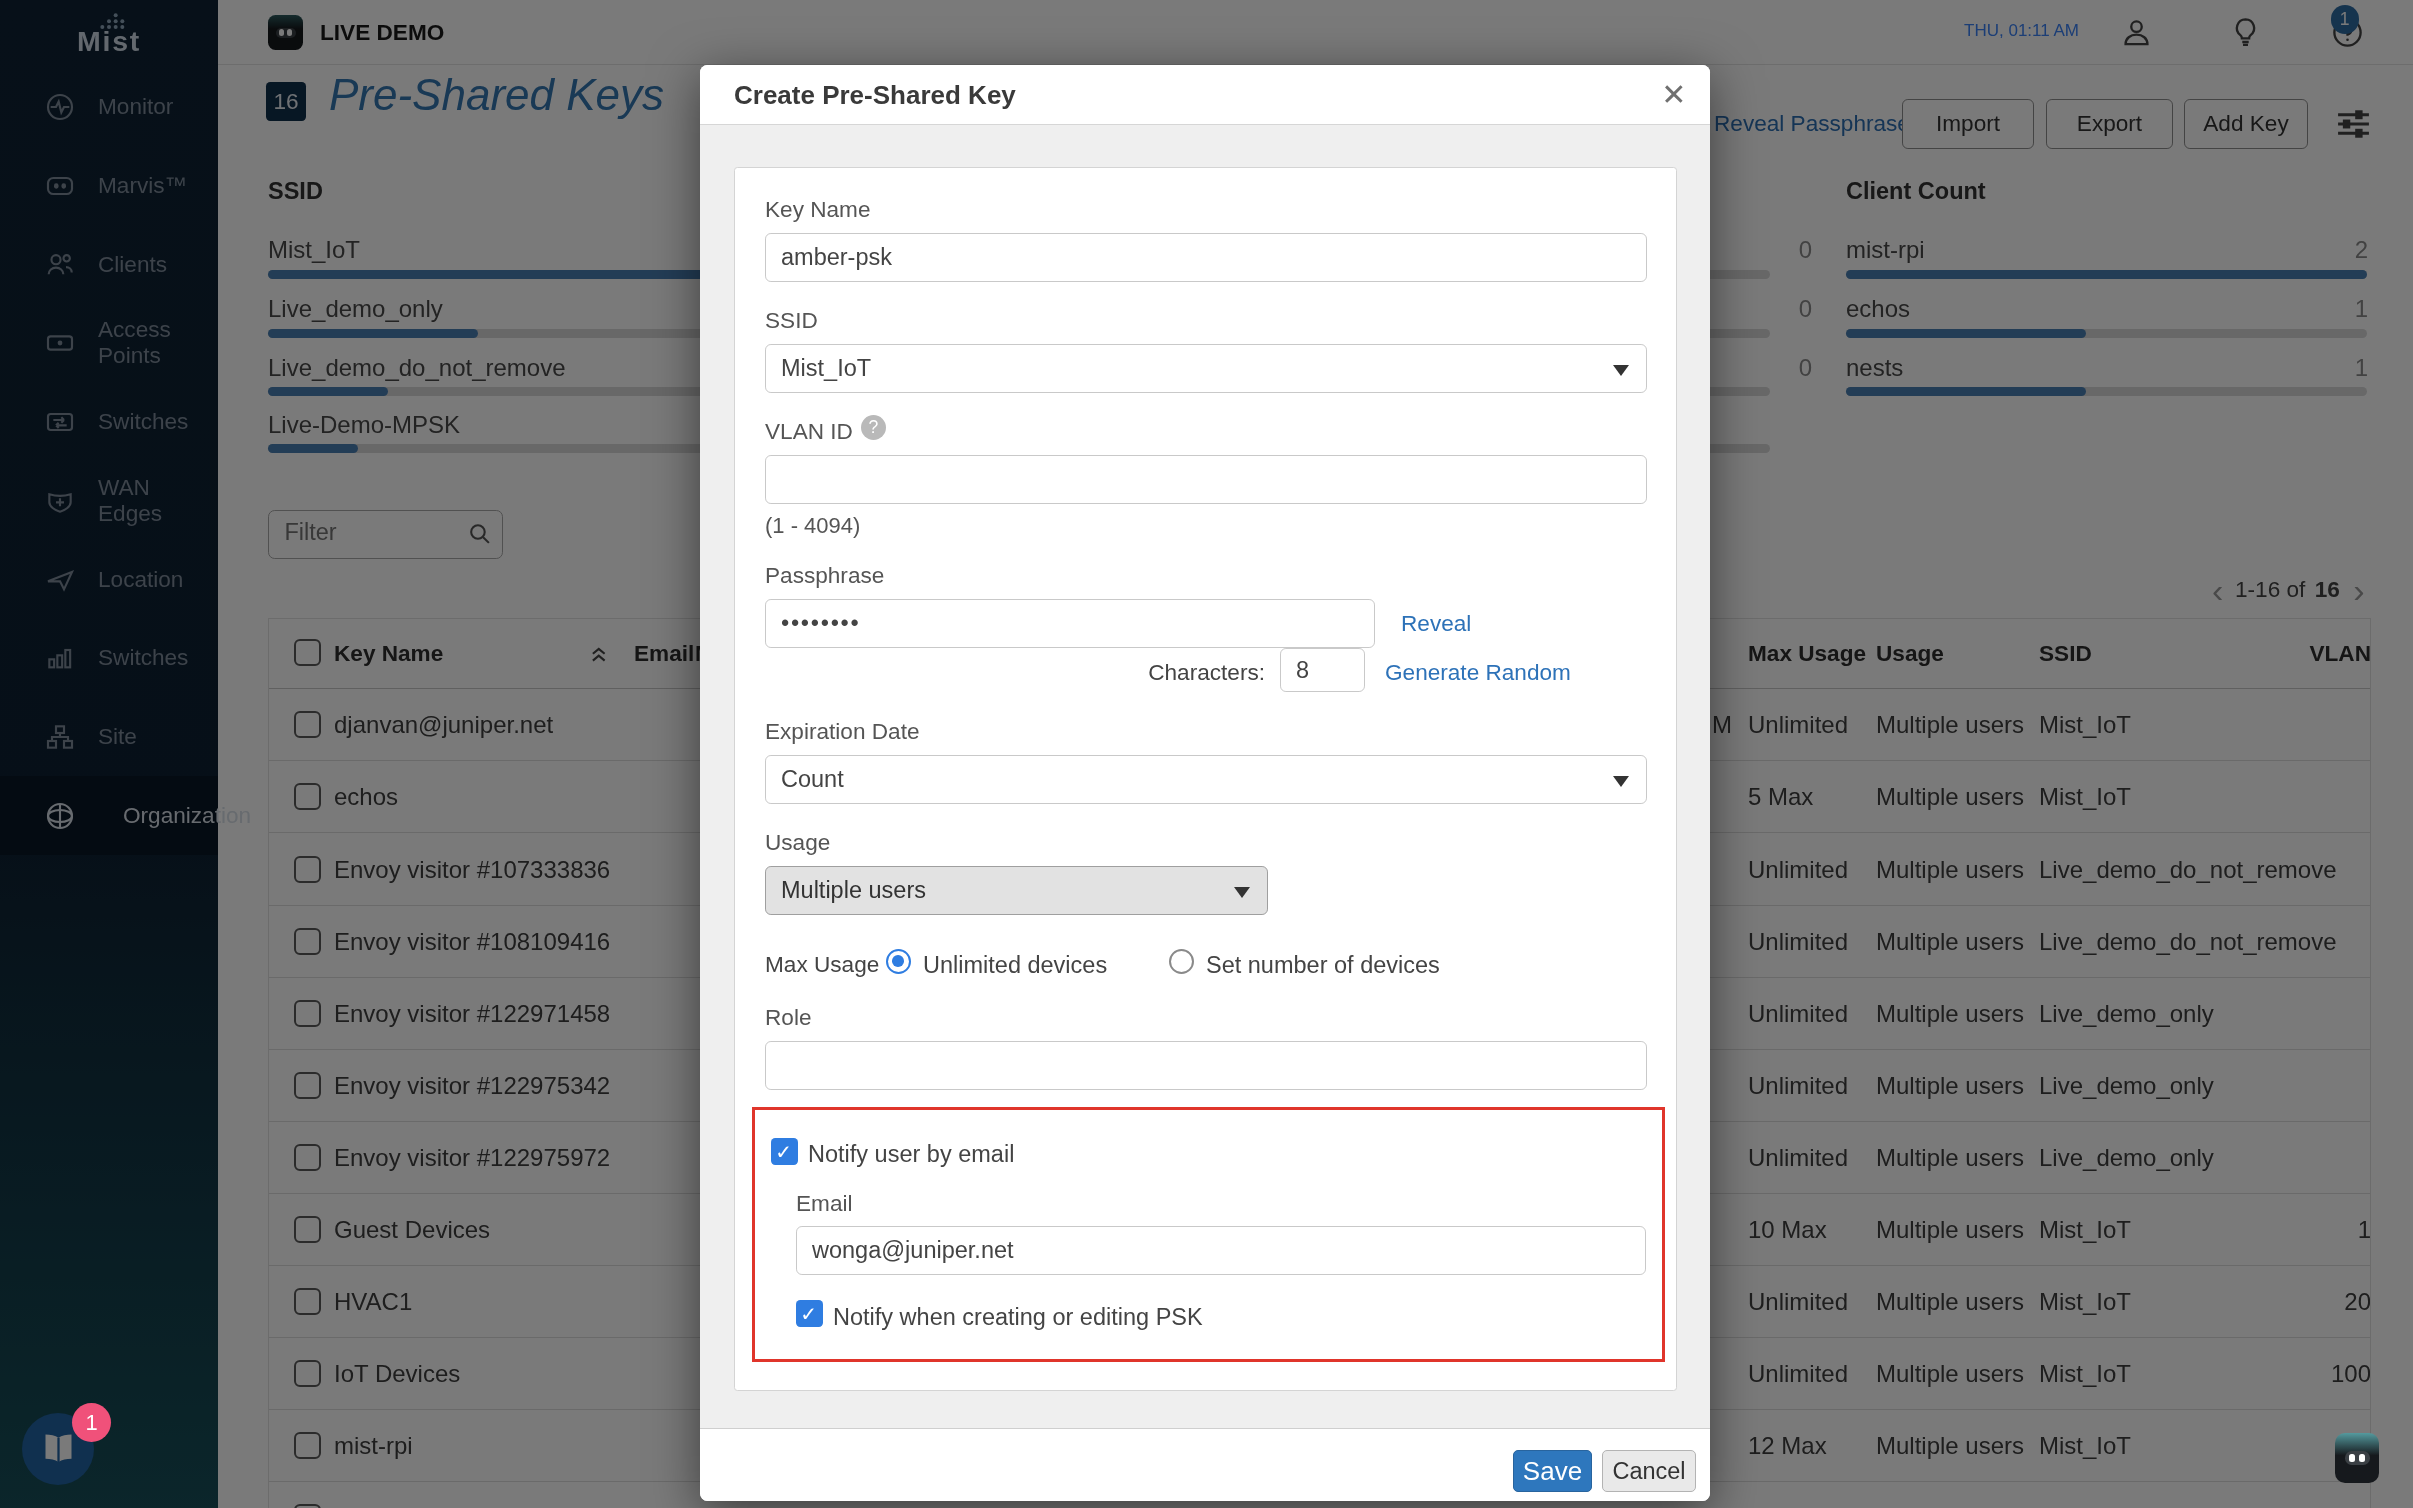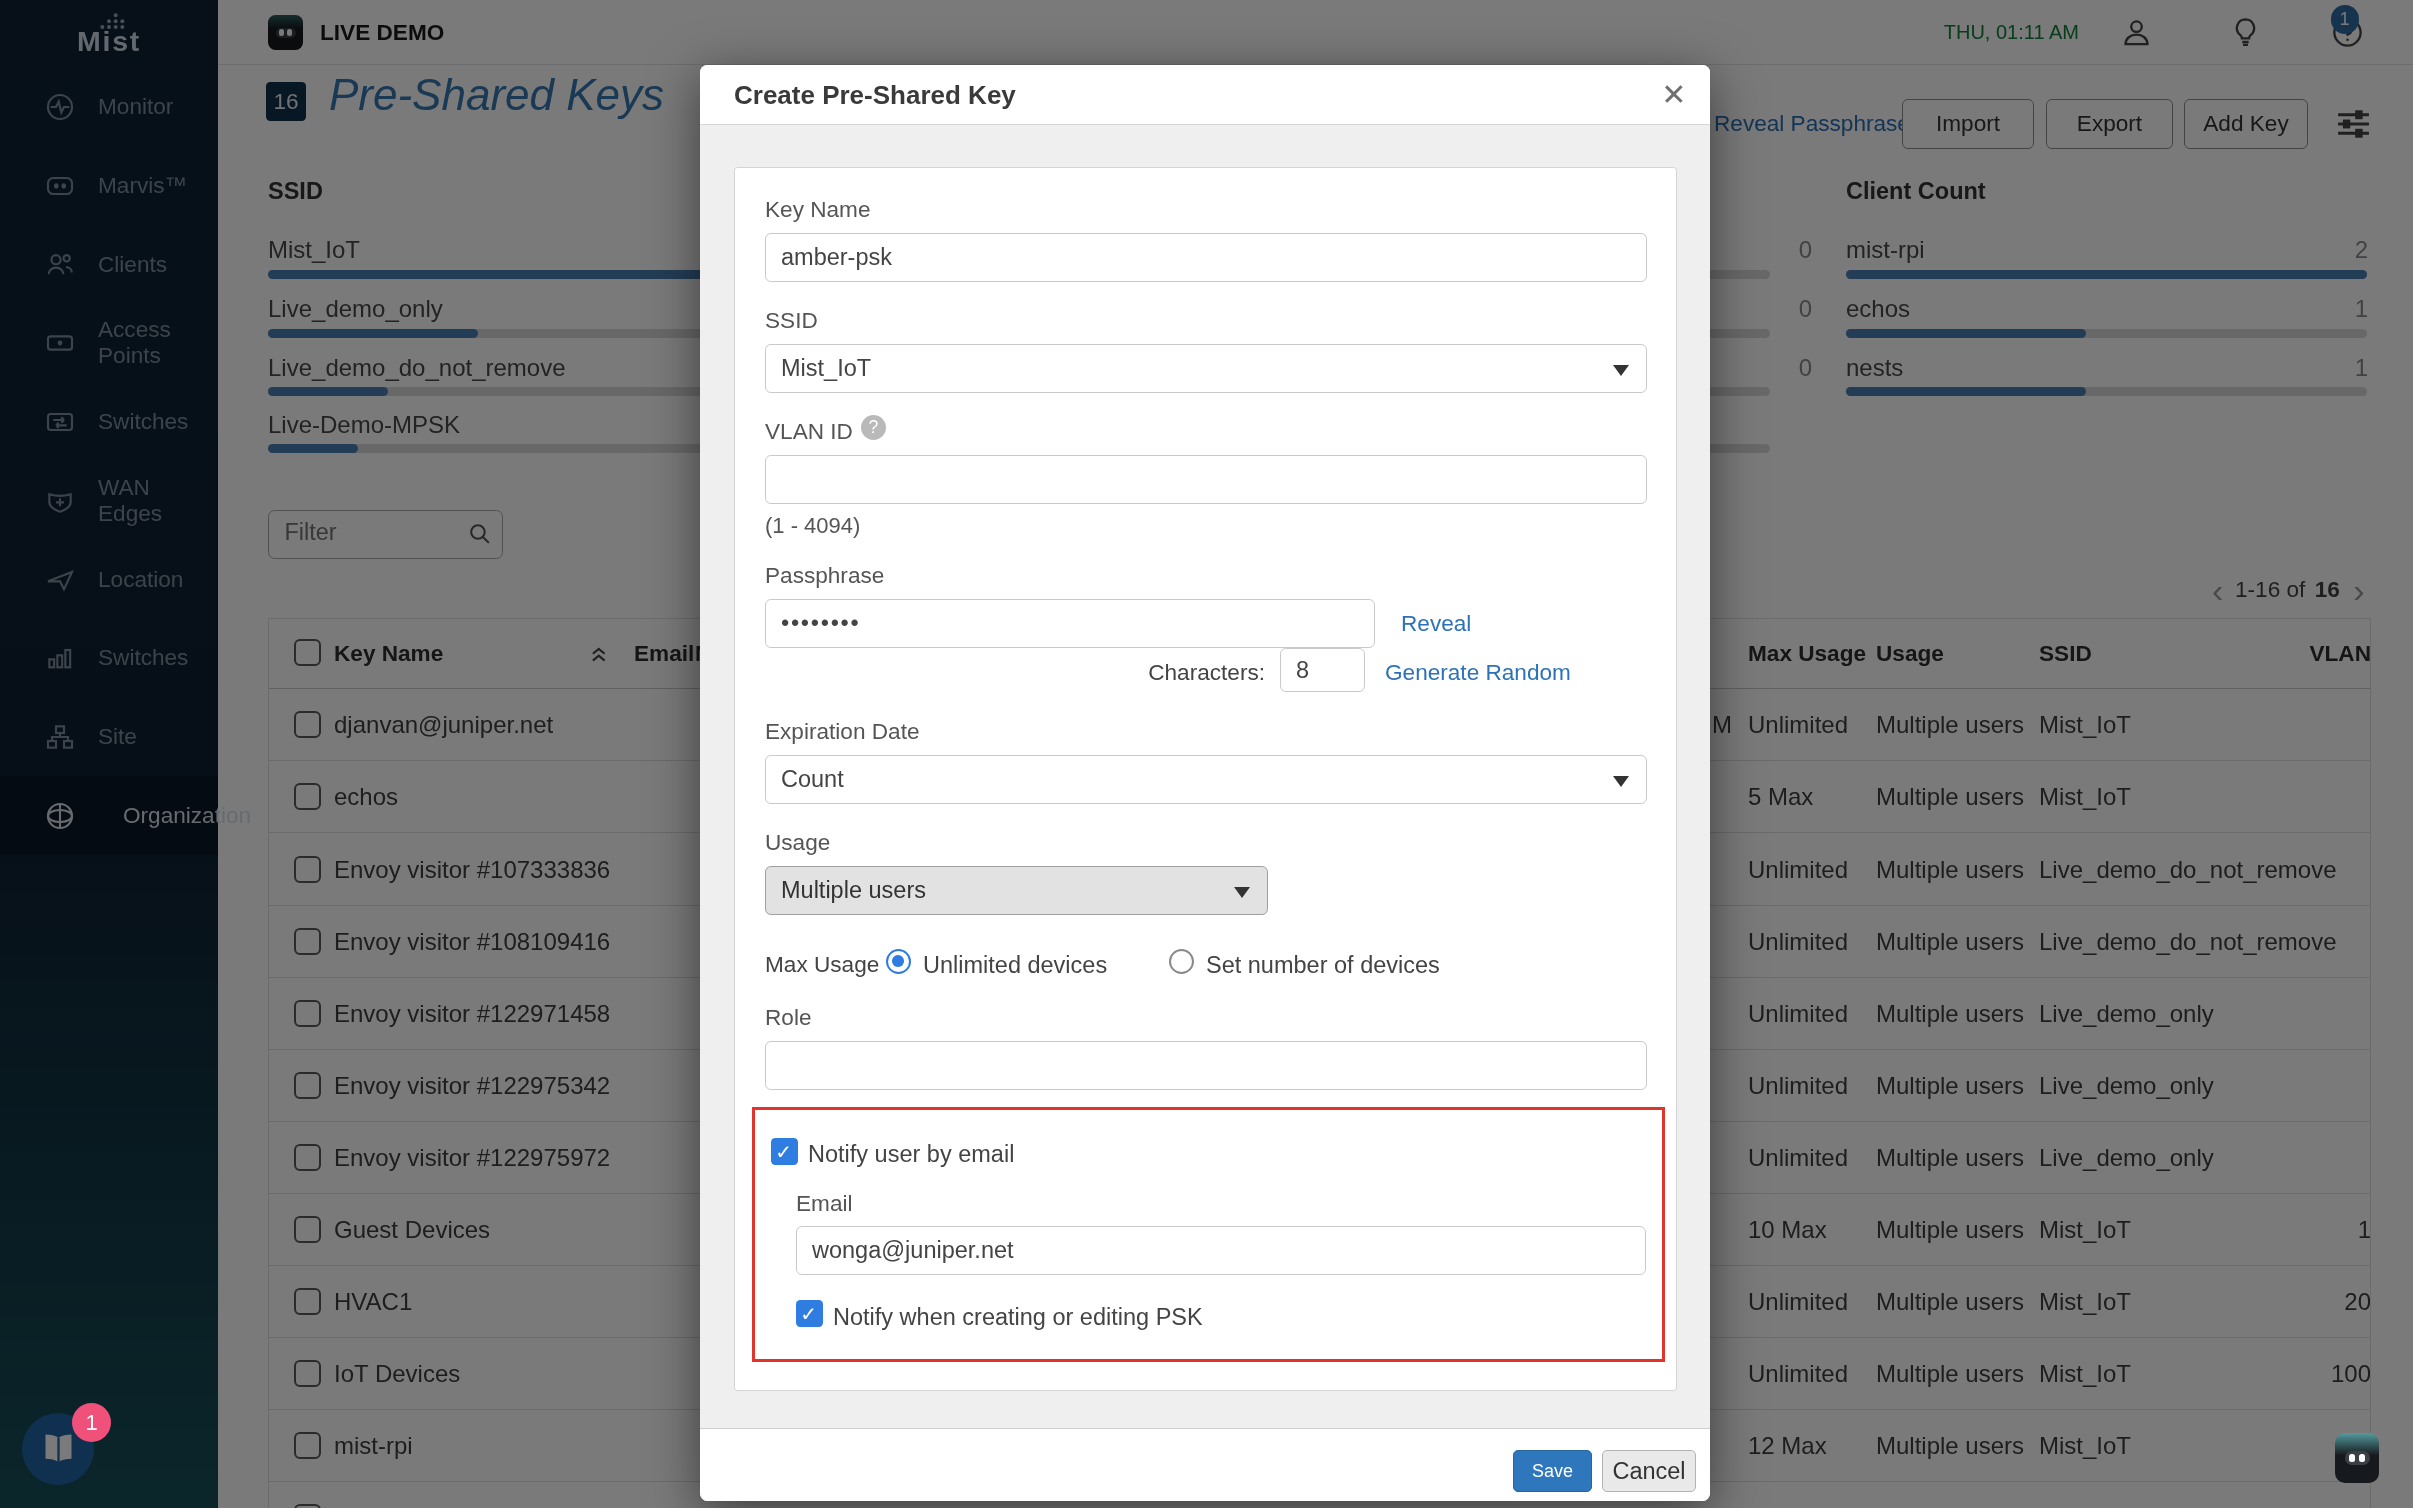--- a/index.html
+++ b/index.html
@@ -23,21 +23,21 @@
     background:#f0517a;color:#fff;font-size:22px;display:flex;align-items:center;justify-content:center;z-index:71;}
 
   
   .topbar{position:absolute;left:218px;top:0;width:2196px;height:65px;background:#fff;
     border-bottom:0.8px solid #e3e3e3;}
   .org-logo{position:absolute;left:50px;top:15px;width:35px;height:35px;border-radius:7.5px;
     background:linear-gradient(180deg,#2e5d60 0%,#15191d 40%);display:flex;align-items:center;justify-content:center;}
   .org-logo .eyes{width:20px;height:10px;border-radius:5px;background:#3a3f44;display:flex;align-items:center;justify-content:space-evenly;}
   .org-logo .eyes i{width:5px;height:6.7px;border-radius:2.5px;background:#fff;}
   .org-label{position:absolute;left:102px;top:20px;font-size:22.6px;font-weight:bold;color:#1a1a1a;}
-  .tb-time{position:absolute;right:335px;top:21px;font-size:20px;color:#15803d;}
+  .tb-time{position:absolute;right:335px;top:21px;font-size:17px;color:#3b82f6;}
   .tb-icon{position:absolute;top:15px;width:35px;height:35px;color:#444;cursor:pointer;}
   .help-badge{position:absolute;right:55px;top:5px;width:28.5px;height:28.5px;border-radius:50%;
     background:#2e6da4;color:#fff;font-size:17.6px;display:flex;align-items:center;justify-content:center;z-index:5;}
 
   
   .count-badge{position:absolute;left:266px;top:82px;width:40px;height:39px;background:#10304d;
     color:#e6ecf2;font-size:22.6px;border-radius:4.2px;display:flex;align-items:center;justify-content:center;}
   .page-title{position:absolute;left:329px;top:70px;font-size:44px;color:#3577b1;font-style:italic;}
   .reveal-link{position:absolute;left:1714px;top:111px;font-size:22.6px;color:#2d6fb3;cursor:pointer;}
   .hbtn{position:absolute;top:99px;height:50px;border:1.7px solid #8f8f8f;border-radius:5.9px;
@@ -99,21 +99,21 @@
   .cb{width:27px;height:27px;border-radius:4.2px;background:#2f7de1;position:absolute;cursor:pointer;}
   .cb::after{content:"✓";color:#fff;font-size:20px;font-weight:bold;position:absolute;left:4.2px;top:1.7px;}
   .radio{position:absolute;width:25px;height:25px;border-radius:50%;border:2.5px solid #8a8a8a;background:#fff;cursor:pointer;}
   .radio.sel{border-color:#2f7de1;}
   .radio.sel::after{content:"";position:absolute;left:4.2px;top:4.2px;width:11.7px;height:11.7px;border-radius:50%;background:#2f7de1;}
   .rlabel{position:absolute;font-size:23.5px;color:#444;}
   .red-box{position:absolute;left:52px;top:1042px;width:913px;height:255px;border:3.4px solid #e0352b;}
   .m-foot{position:absolute;left:0;top:1363px;width:100%;height:73px;background:#fff;
     border-top:0.8px solid #cfcfcf;border-radius:0 0 7.5px 7.5px;}
   .btn-save{position:absolute;left:813px;top:21px;width:79px;height:42px;background:#2e77bd;border:0.8px solid #28649e;
-    border-radius:5px;color:#fff;font-size:18px;display:flex;align-items:center;justify-content:center;cursor:pointer;}
+    border-radius:5px;color:#fff;font-size:26px;display:flex;align-items:center;justify-content:center;cursor:pointer;}
   .btn-cancel{position:absolute;left:902px;top:21px;width:94px;height:42px;background:#e9e9e9;border:1.7px solid #b3b3b3;
     border-radius:5px;color:#333;font-size:23.5px;display:flex;align-items:center;justify-content:center;cursor:pointer;}
 
   
   .marvis-fab{position:absolute;left:2335px;top:1433px;width:44px;height:50px;border-radius:10px;
     background:linear-gradient(180deg,#549a9e 0%,#16191d 45%);z-index:70;display:flex;align-items:center;justify-content:center;cursor:pointer;}
   .marvis-fab .eyes{width:25px;height:13.4px;border-radius:6.7px;background:#3a3f44;display:flex;align-items:center;justify-content:space-evenly;}
   .marvis-fab .eyes i{width:5.9px;height:8.4px;border-radius:2.5px;background:#fff;}
 </style>
 </head>

